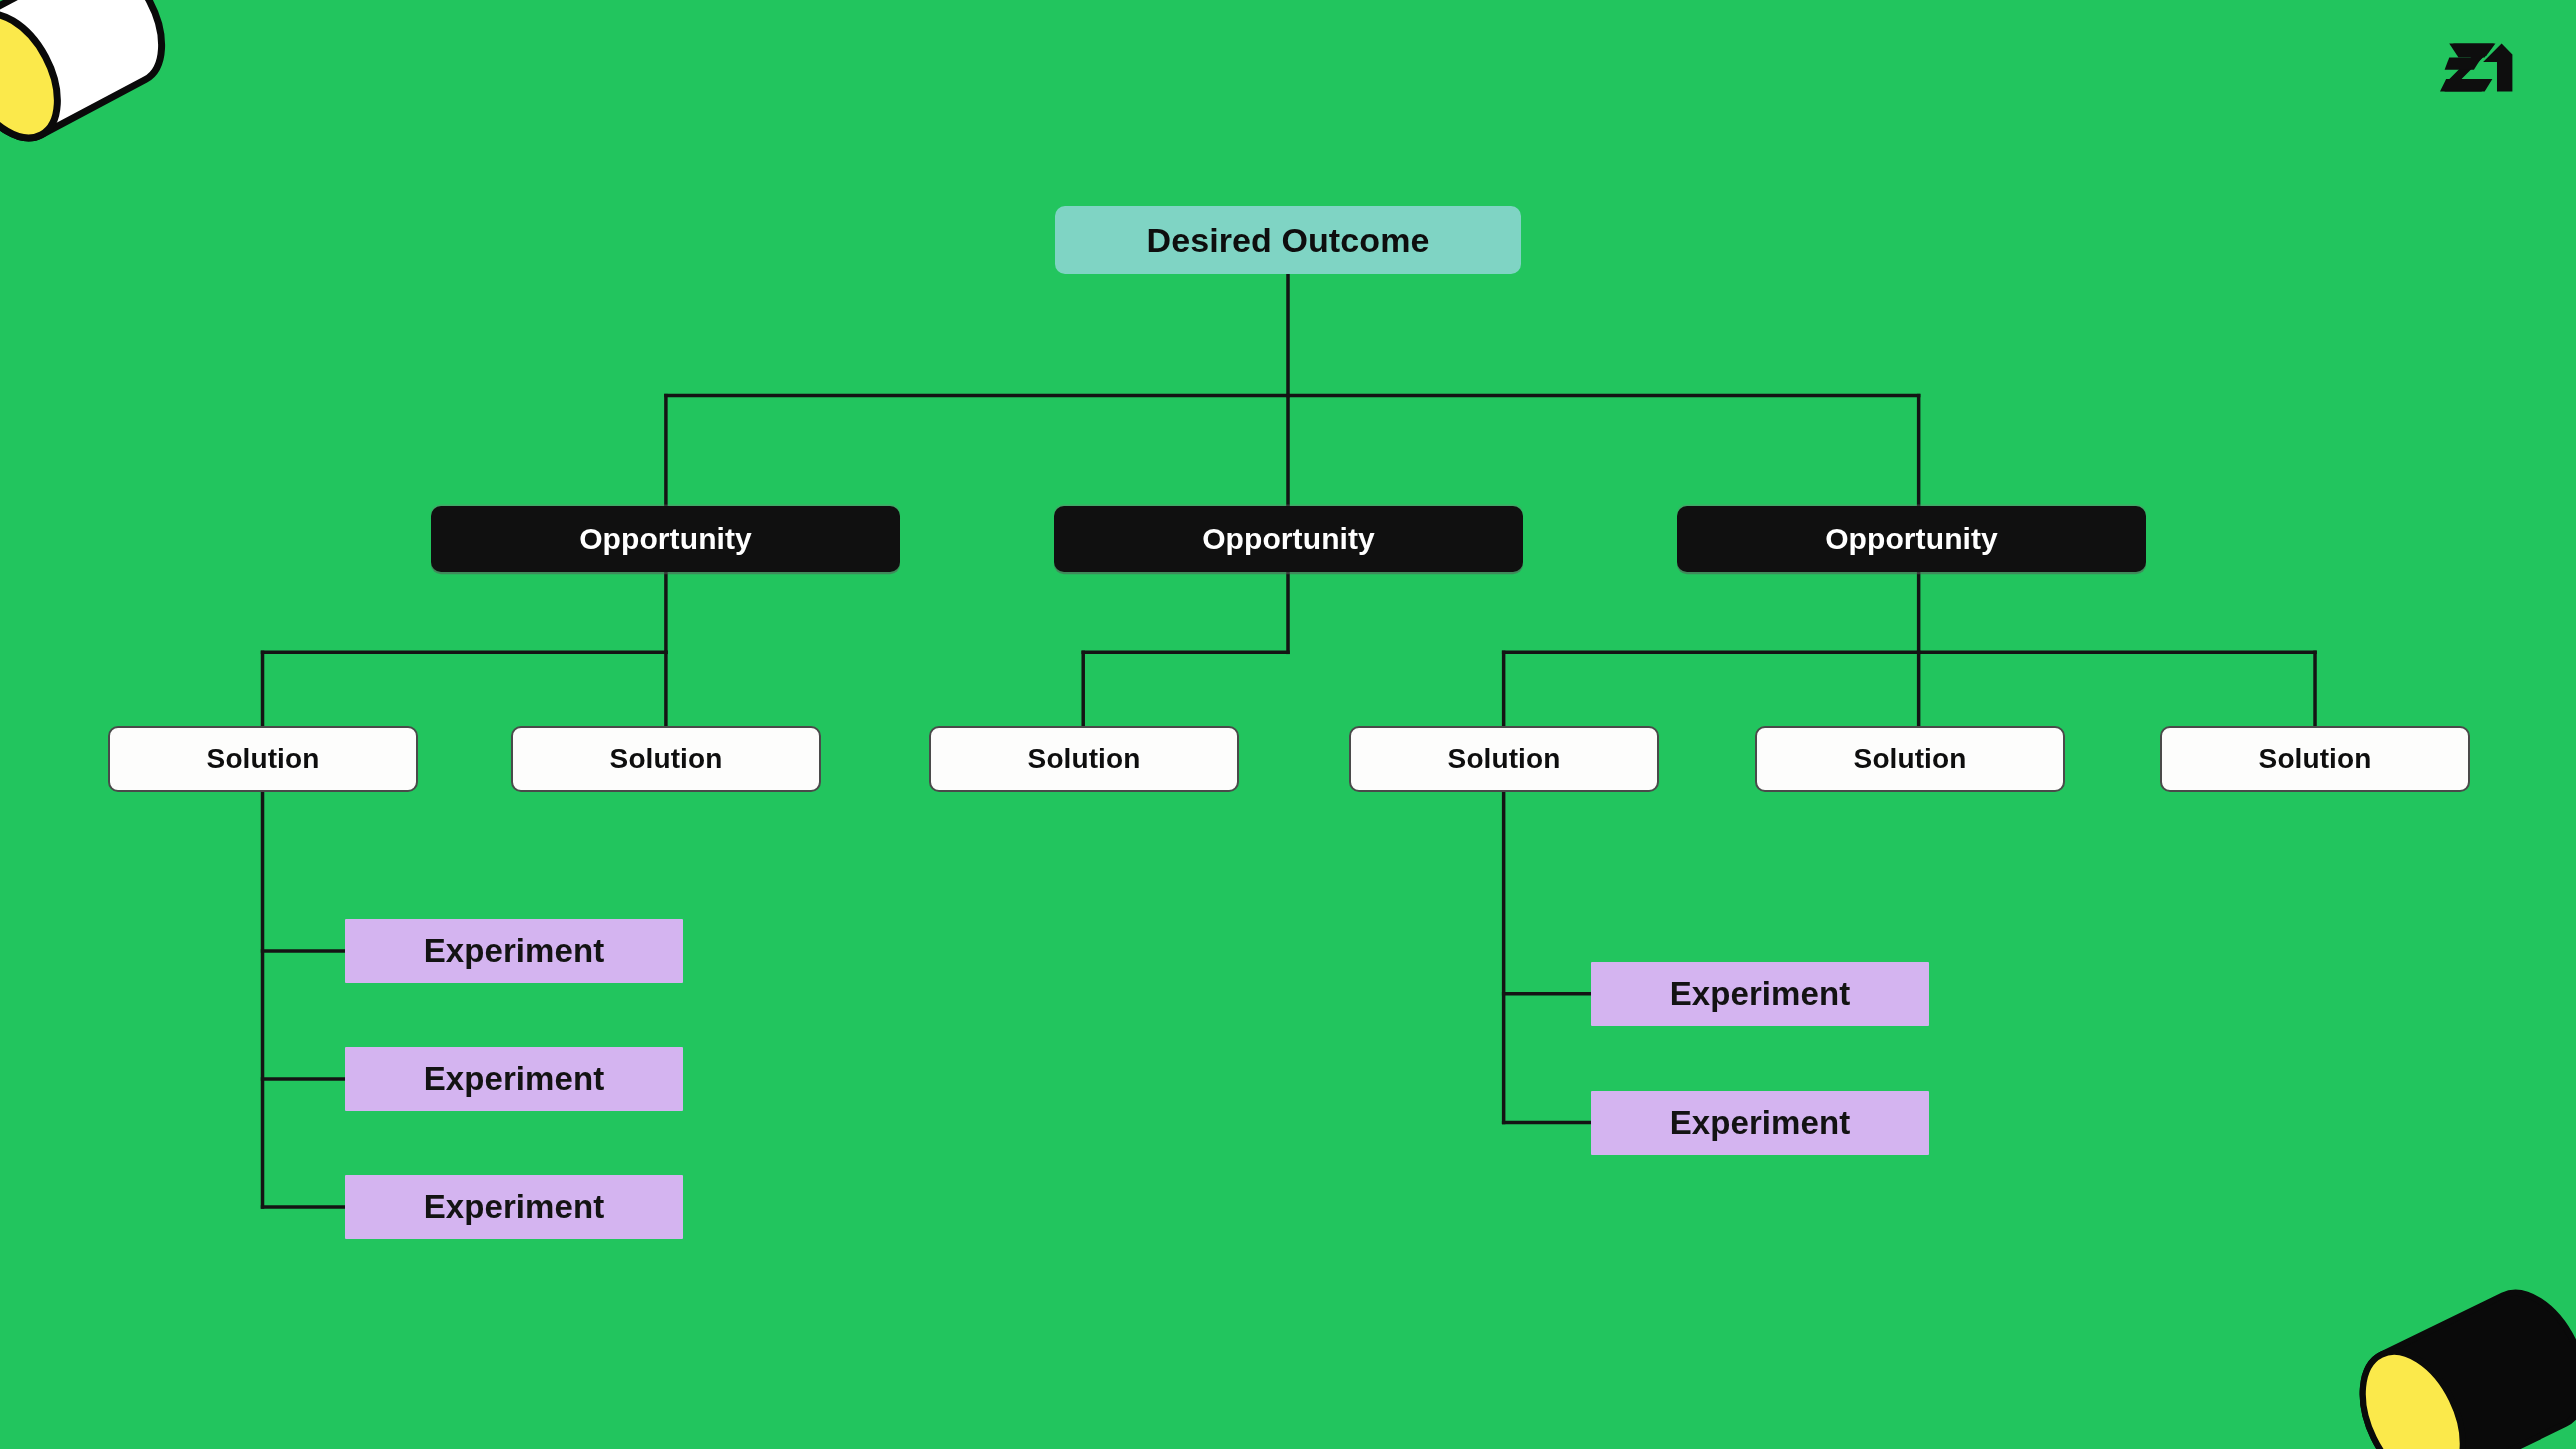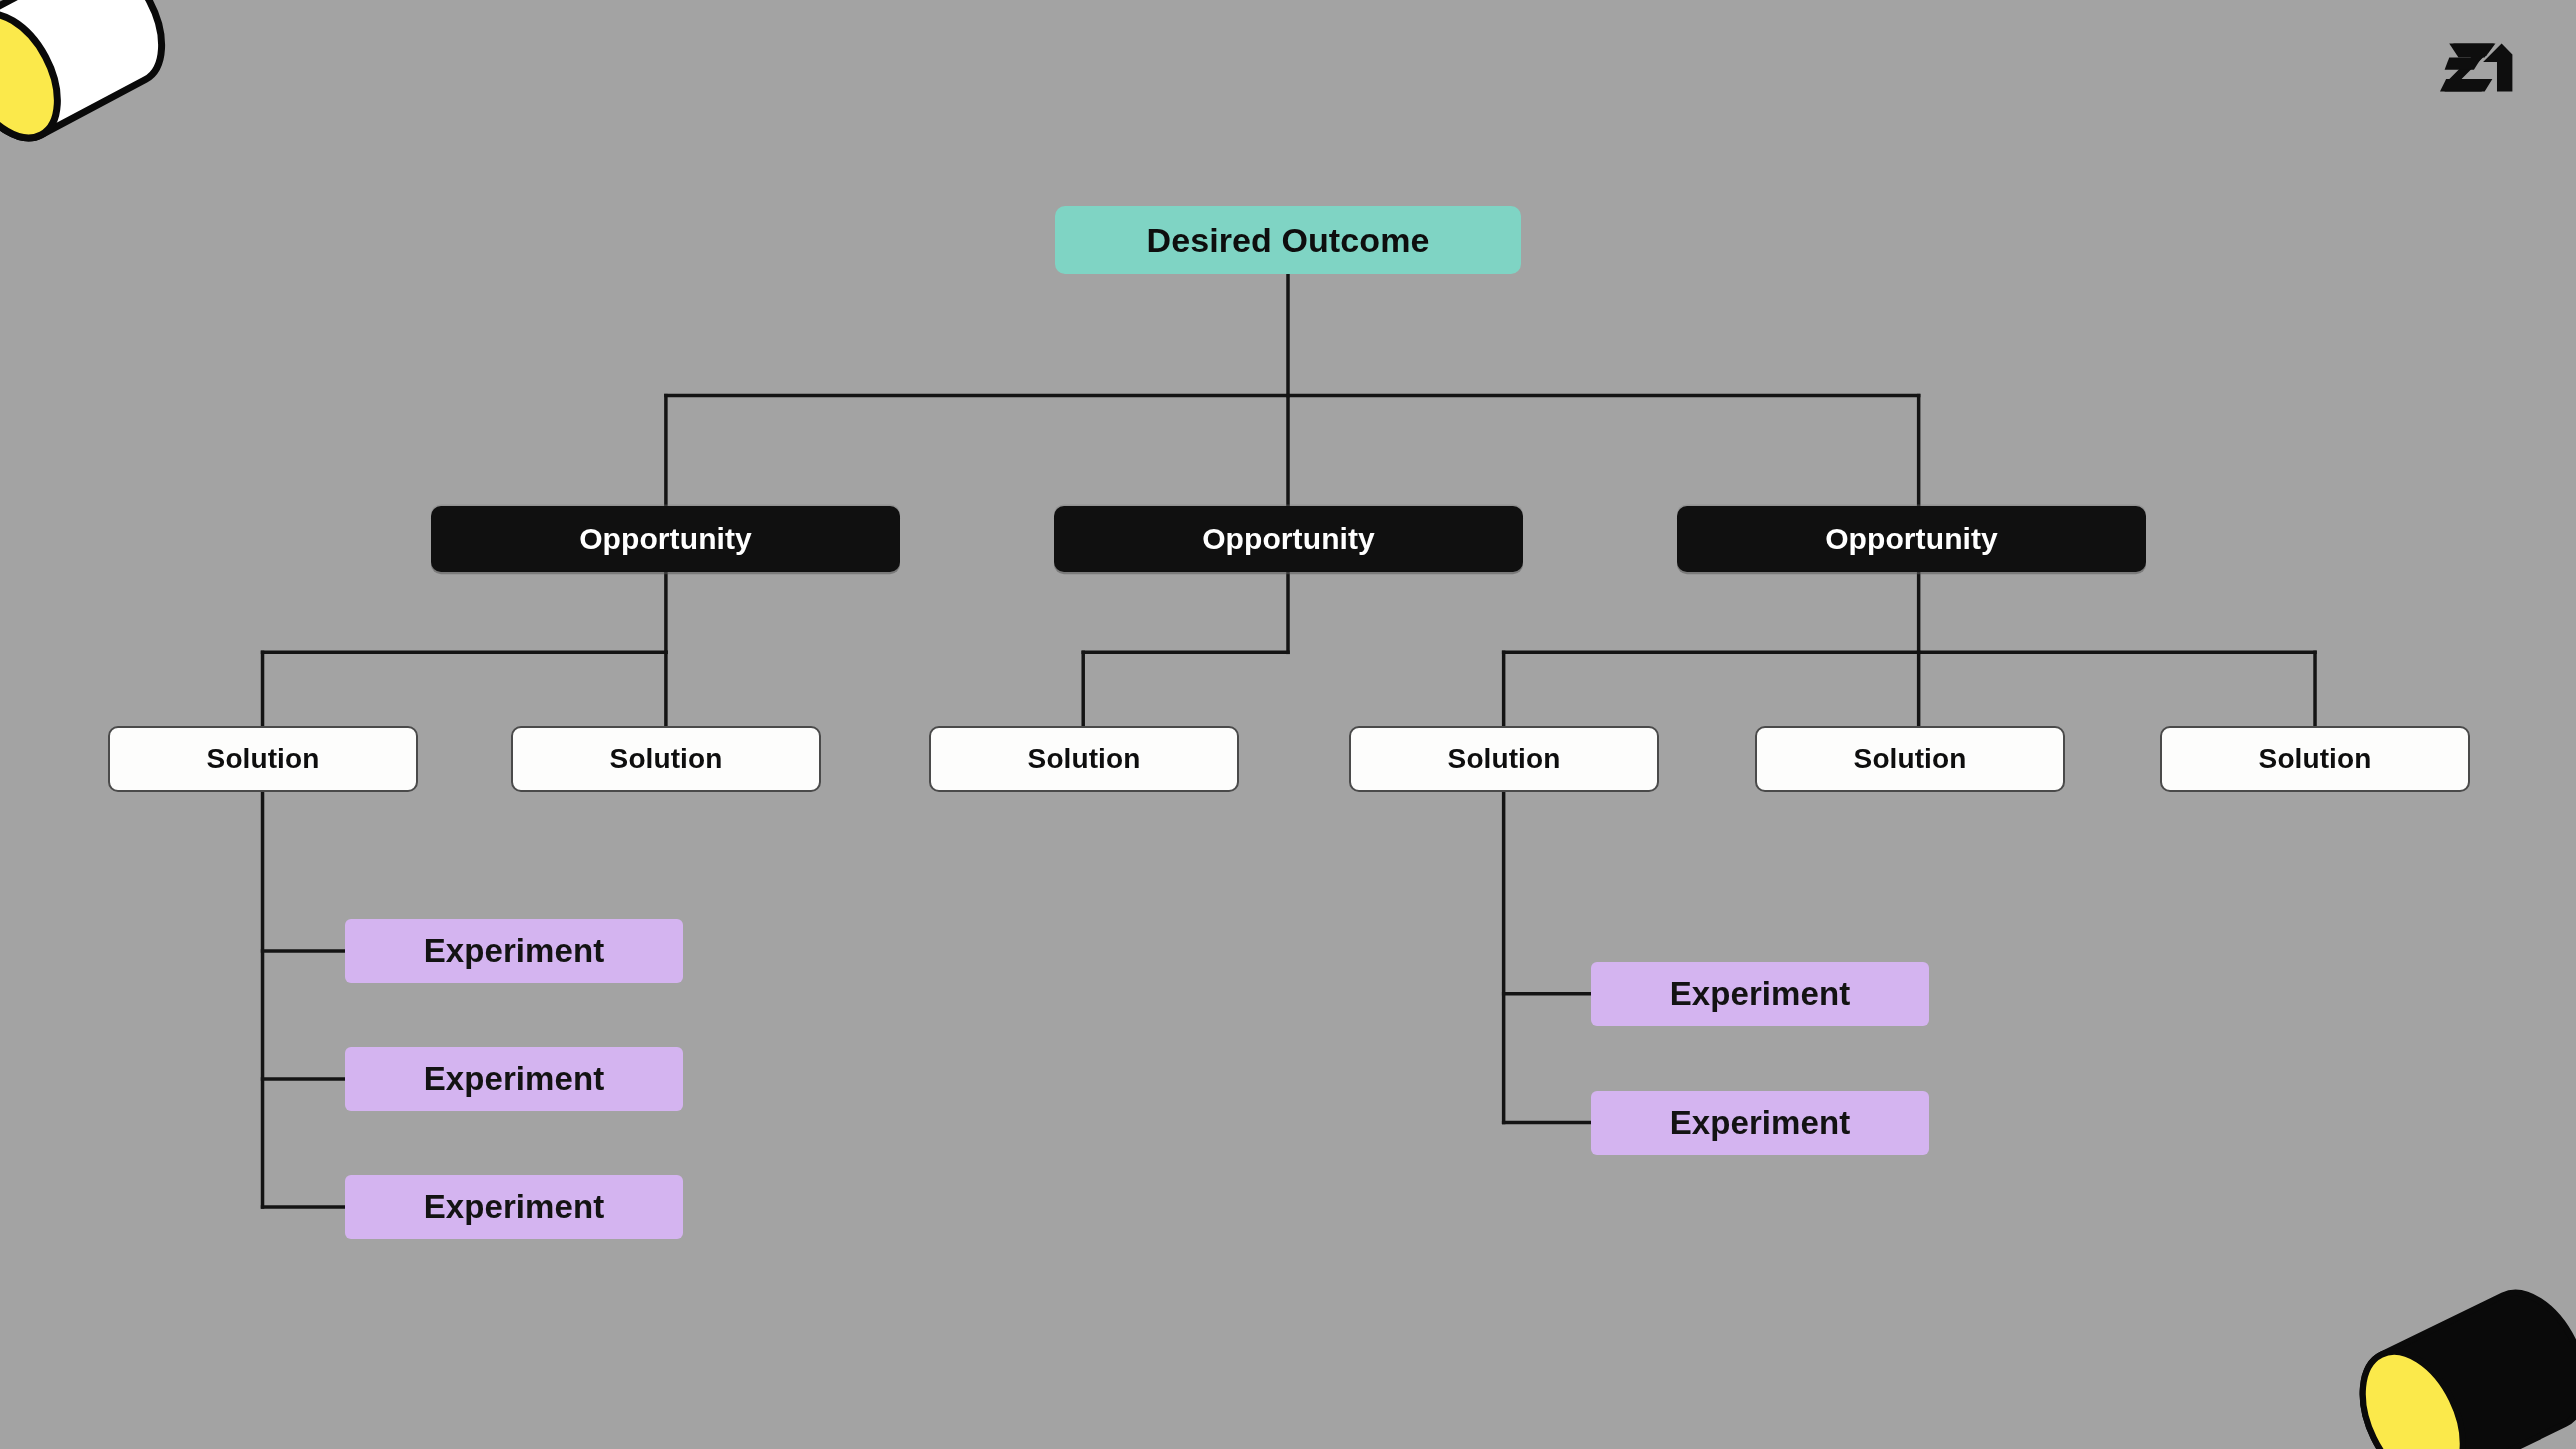--- a/index.html
+++ b/index.html
@@ -5,21 +5,21 @@
   * { margin:0; padding:0; box-sizing:border-box; }
   html, body {
     width:2576px; height:1449px;
     background:#F2EFEC;
     font-family:"Liberation Sans", sans-serif;
     overflow:hidden;
   }
   #canvas {
     position:relative;
     width:2576px; height:1449px;
-    background:#a3a3a3;
+    background:#22c55e;
   }
   
   #deco-tl, #deco-br { position:absolute; pointer-events:none; }
   #deco-tl { left:-47px; top:-74px; }
   #deco-br { right:-31px; bottom:-54px; }
 
   
   #logo { position:absolute; right:57px; top:39px; }
 
   
@@ -53,21 +53,21 @@
   .node-solution {
     background:#FDFDFC;
     color:#0E0E0E;
     border:2.3px solid #4A4A4A;
     border-radius:10px;
     font-size:28px;
   }
   .node-experiment {
     background:#D4B4F0;
     color:#131313;
-    border-radius:6px;
+    border-radius:1px;
     font-size:33px;
   }
 </style>
 </head>
 <body>
 
 <div id="canvas">
 
   <svg id="deco-tl" width="233" height="233" viewBox="0 0 300 300">
     <g transform="rotate(-28 150 150)">

